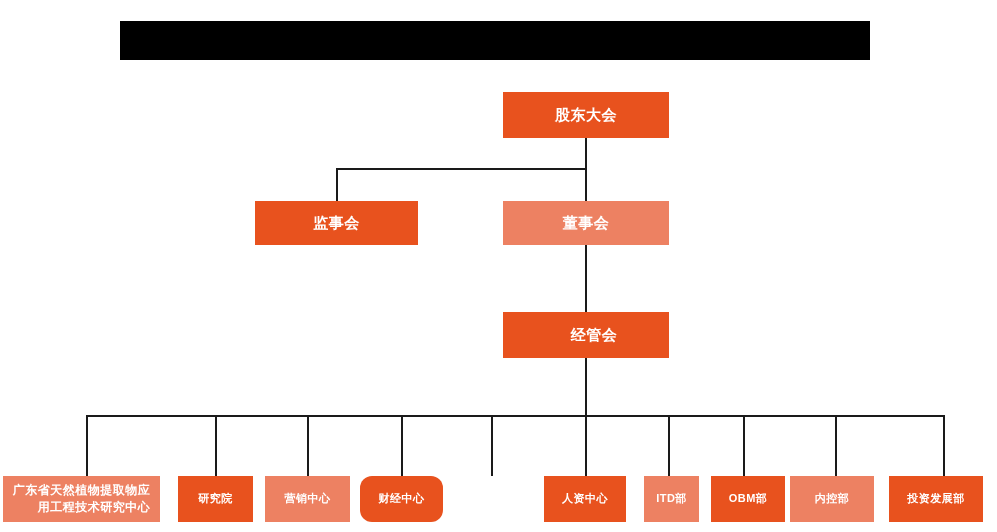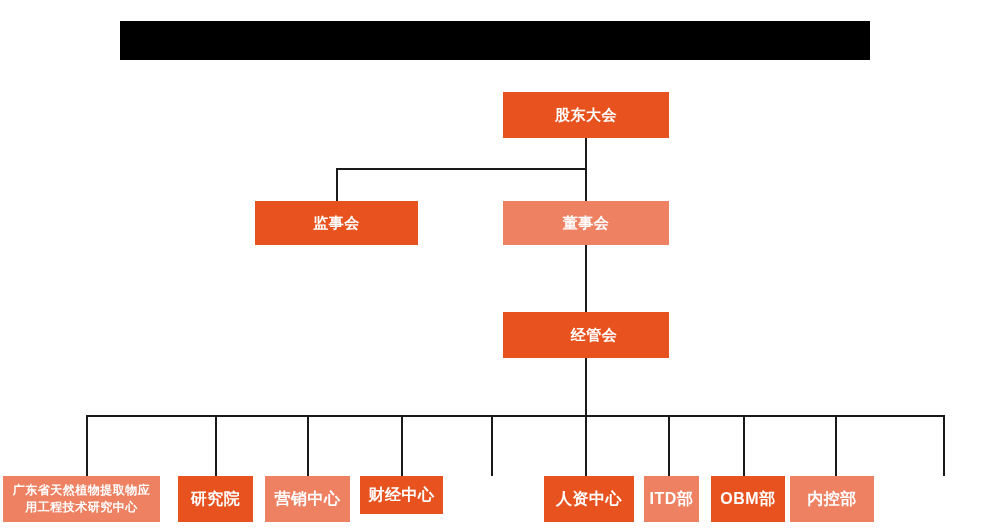--- a/index.html
+++ b/index.html
@@ -36,26 +36,26 @@
     align-items: center;
     justify-content: center;
     text-align: center;
     color: #ffffff;
     font-weight: bold;
     line-height: 1.25;
     letter-spacing: 0.5px;
     z-index: 3;
   }
   .node.dark  { background: #E8521E; }
-  .node.light { background: #ED8162; }
+  .node.light { background: #ED8162; text-align: right; }
 
   .node-l1 { font-size: 15px; }
   .node-l2 { font-size: 15px; }
   .node-l3 { font-size: 15px; padding-left: 16px; }
-  .node-l4 { font-size: 16px; }
+  .node-l4 { font-size: 11px; }
   .node-l4.small { font-size: 12px; line-height: 1.45; padding: 4px 4px; }
 
   
   .line {
     position: absolute;
     background: #1a1a1a;
     z-index: 1;
   }
   .vline { width: 2px; }
   .hline { height: 2px; }
@@ -116,35 +116,38 @@
   </div>
 
   <div class="node dark node-l4" style="left:178px; top:476px; width:75px; height:46px;">
     <span>研究院</span>
   </div>
 
   <div class="node light node-l4" style="left:265px; top:476px; width:85px; height:46px;">
     <span>营销中心</span>
   </div>
 
-  <div class="node dark node-l4" style="left:360px; top:476px; width:83px; height:38px;">
+  <div class="node dark node-l4" style="left:360px; top:476px; width:83px; height:46px;border-radius:12px;">
     <span>财经中心</span>
   </div>
 
 
-  <div class="node dark node-l4" style="left:544px; top:476px; width:90px; height:46px;justify-content:center;">
+  <div class="node dark node-l4" style="left:544px; top:476px; width:82px; height:46px;justify-content:center;">
     <span>人资中心</span>
   </div>
 
   <div class="node light node-l4" style="left:644px; top:476px; width:55px; height:46px;">
     <span>ITD部</span>
   </div>
 
   <div class="node dark node-l4" style="left:711px; top:476px; width:74px; height:46px;">
     <span>OBM部</span>
   </div>
 
   <div class="node light node-l4" style="left:790px; top:476px; width:84px; height:46px;">
     <span>内控部</span>
   </div>
 
+  <div class="node dark node-l4" style="left:889px; top:476px; width:94px; height:46px;">
+    <span>投资发展部</span>
+  </div>
 
 </div>
 
 </body></html>

